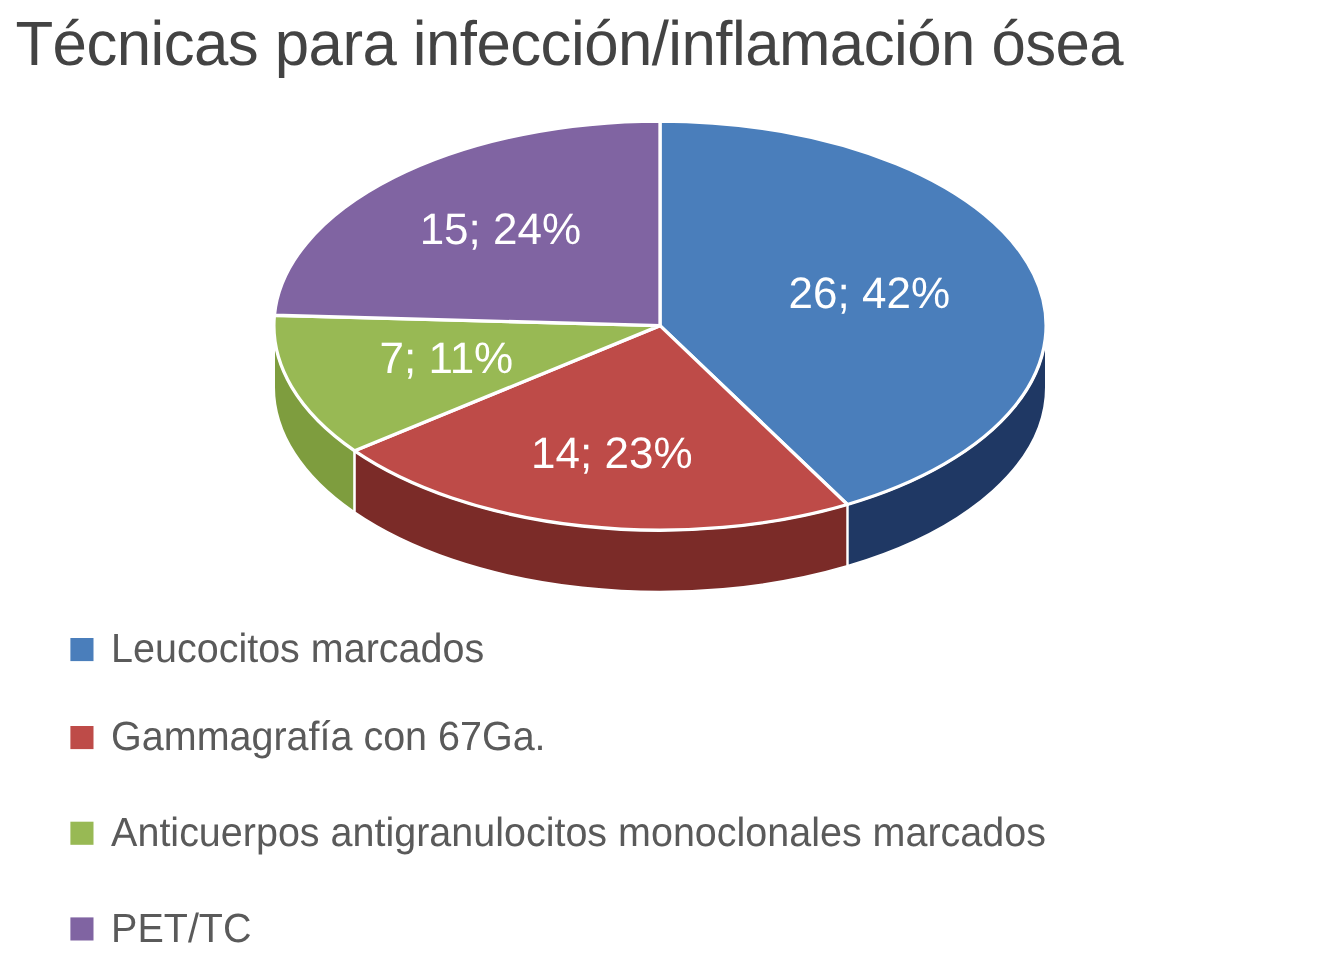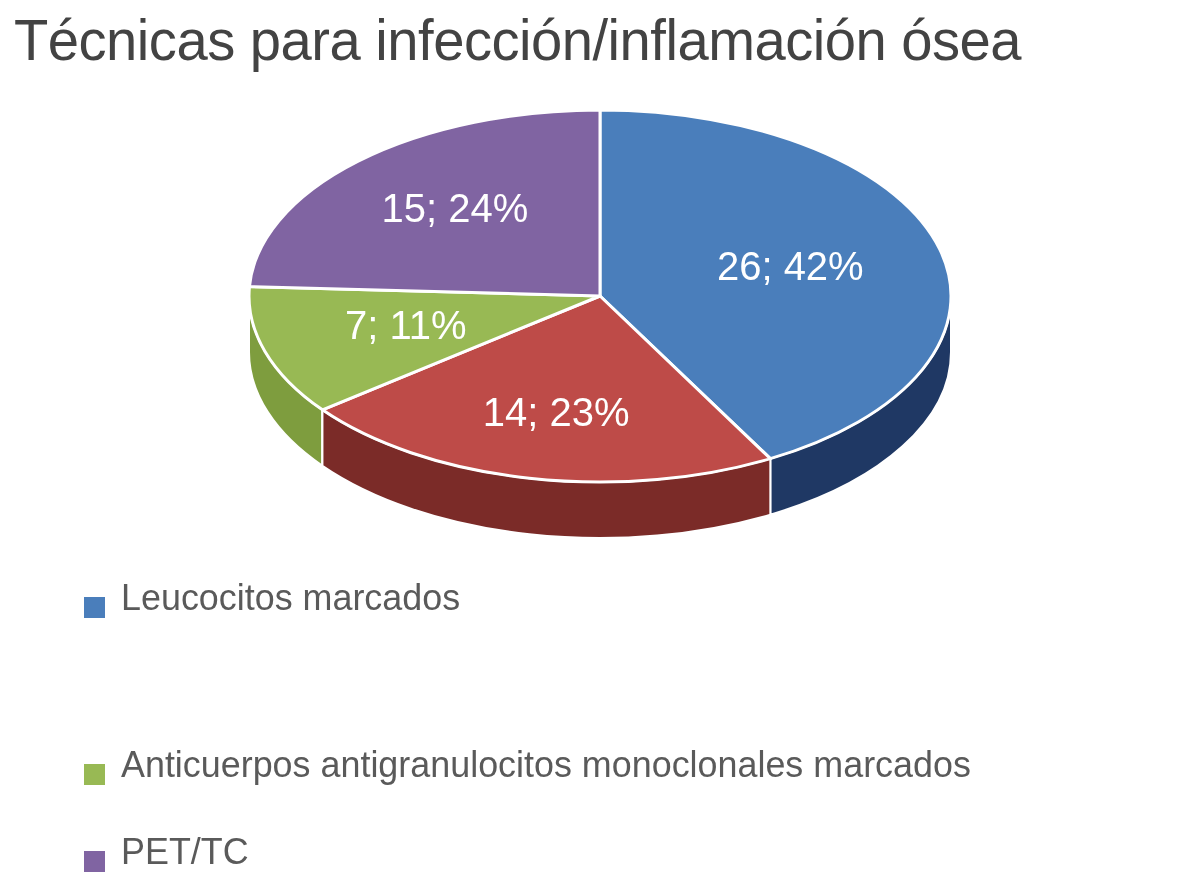--- a/index.html
+++ b/index.html
@@ -52,24 +52,24 @@
 
   #legend {
     position: absolute;
     left: 0px;
     top: 552px;
     width: 1200px;
     height: 320px;
   }
   .legend-item {
     position: absolute;
-    left: 84px;
+    left: 64px;
     height: 56px;
     display: flex;
-    align-items: flex-end;
+    align-items: center;
   }
   .legend-swatch {
     width: 21px;
     height: 21px;
     flex: 0 0 21px;
     margin-right: 16px;
   }
   .legend-label {
     font-size: 37px;
     line-height: 40px;
@@ -115,20 +115,24 @@
   </svg>
 </div>
 
 <div id="legend">
 
   <div class="legend-item" id="legend-item-0">
     <span class="legend-swatch" style="background: rgb(74, 126, 187);"></span>
     <span class="legend-label">Leucocitos marcados</span>
   </div>
 
+  <div class="legend-item" id="legend-item-1">
+    <span class="legend-swatch" style="background: rgb(190, 75, 72);"></span>
+    <span class="legend-label">Gammagrafía con 67Ga.</span>
+  </div>
 
   <div class="legend-item" id="legend-item-3">
     <span class="legend-swatch" style="background: rgb(128, 100, 162);"></span>
     <span class="legend-label">PET/TC</span>
   </div>
 
   <div class="legend-item" id="legend-item-2">
     <span class="legend-swatch" style="background: rgb(152, 185, 84);"></span>
     <span class="legend-label">Anticuerpos antigranulocitos monoclonales marcados</span>
   </div>

